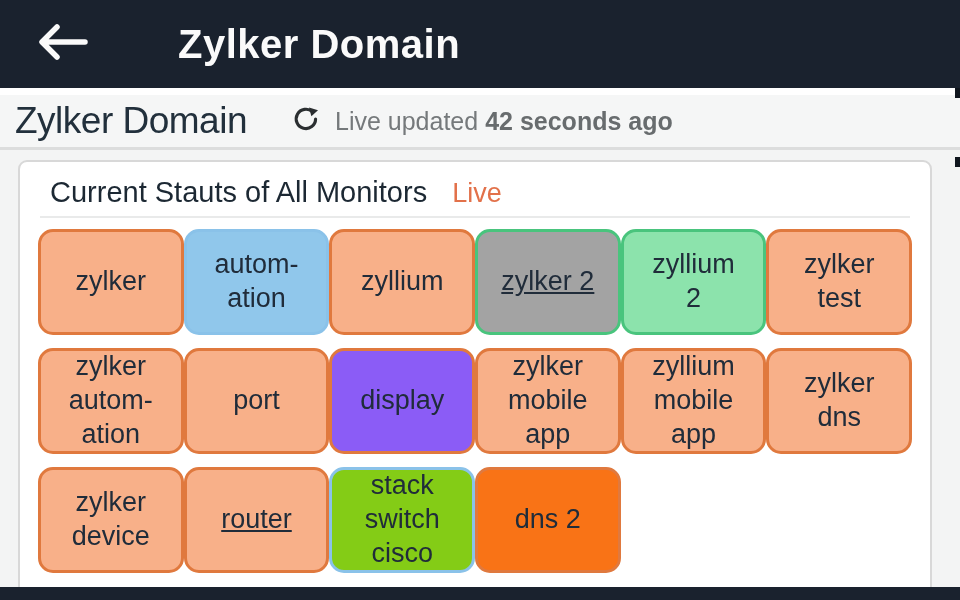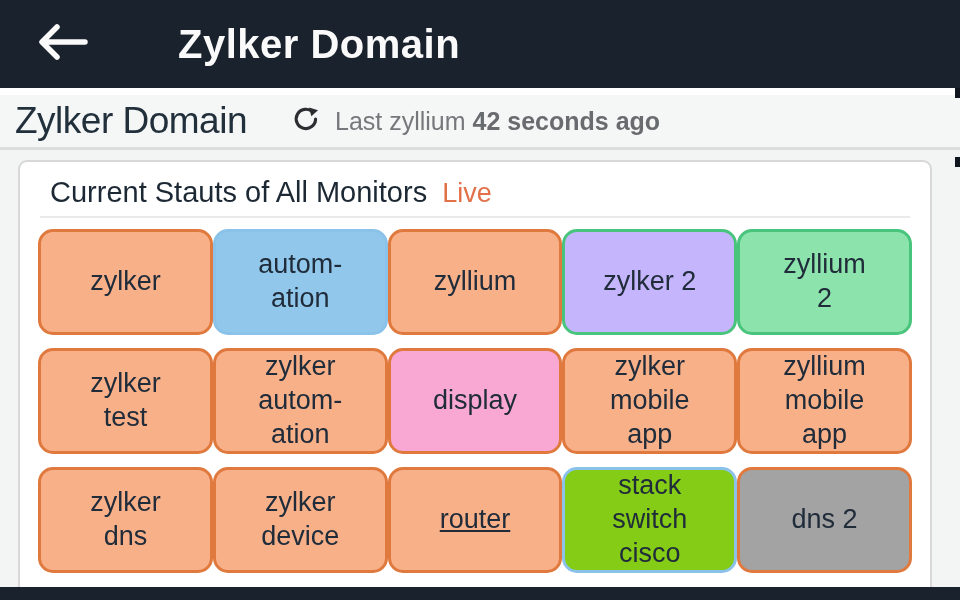--- a/index.html
+++ b/index.html
@@ -84,34 +84,34 @@
     display: flex;
     align-items: baseline;
     margin: 4px 0 7px 12px;
   }
   .card-title {
     font-size: 29px;
     font-weight: 500;
     color: #1c2833;
   }
   .live-badge {
-    margin-left: 15px;
+    margin-left: 25px;
     font-size: 27px;
     color: #e2714a;
   }
   .card-divider {
     height: 0;
     border-bottom: 2px solid #e9eaea;
     margin: 0 2px 11px 2px;
   }
 
   
   .grid {
     display: grid;
-    grid-template-columns: repeat(5, 1fr);
+    grid-template-columns: repeat(6, 1fr);
     grid-auto-rows: 106px;
     gap: 13px 0;
   }
   .tile {
     border-radius: 15px;
     border: 3px solid;
     display: flex;
     align-items: center;
     justify-content: center;
     text-align: center;
@@ -163,58 +163,59 @@
   <div class="page-title">Zylker Domain</div>
   <div class="refresh-btn">
     <span>
       <svg width="28" height="28" viewBox="0 0 24 24">
         <path d="M20.2 12 a8.3 8.3 0 1 1 -2.6 -6.1" fill="none" stroke="#2b2f31" stroke-width="2.7" stroke-linecap="round"></path>
         <path d="M14.6 2.2 L22.3 4.4 L16.6 9.6 Z" fill="#2b2f31"></path>
       </svg>
     </span>
   </div>
   <div class="last-updated">
-    <span>Last zyllium</span>
+    <span>Live updated</span>
     <b>42 seconds ago</b>
   </div>
 </div>
 
 <div class="card">
   <div class="card-head">
     <span class="card-title">Current Stauts of All Monitors</span>
     <span class="live-badge">Live</span>
   </div>
   <div class="card-divider"></div>
   <div class="grid">
       <div class="tile" style="background: rgb(248, 176, 137); border-color: rgb(224, 121, 62);">zylker</div>
       <div class="tile" style="background: rgb(144, 199, 235); border-color: rgb(138, 194, 233);">autom-
 ation</div>
       <div class="tile" style="background: rgb(248, 176, 137); border-color: rgb(224, 121, 62);">zyllium</div>
-      <div class="tile" style="background: #c4b5fd; border-color: rgb(73, 196, 125);">zylker 2</div>
+      <div class="tile" style="background: #a3a3a3; border-color: rgb(73, 196, 125); text-decoration: underline;">zylker 2</div>
       <div class="tile" style="background: rgb(140, 227, 172); border-color: rgb(73, 196, 125);">zyllium
 2</div>
       <div class="tile" style="background: rgb(248, 176, 137); border-color: rgb(224, 121, 62);">zylker
 test</div>
       <div class="tile" style="background: rgb(248, 176, 137); border-color: rgb(224, 121, 62);">zylker
 autom-
 ation</div>
-      <div class="tile" style="background: #f9a8d4; border-color: rgb(224, 121, 62);">display</div>
+      <div class="tile" style="background: rgb(248, 176, 137); border-color: rgb(224, 121, 62);">port</div>
+      <div class="tile" style="background: #8b5cf6; border-color: rgb(224, 121, 62);">display</div>
       <div class="tile" style="background: rgb(248, 176, 137); border-color: rgb(224, 121, 62);">zylker
 mobile
 app</div>
       <div class="tile" style="background: rgb(248, 176, 137); border-color: rgb(224, 121, 62);">zyllium
 mobile
 app</div>
       <div class="tile" style="background: rgb(248, 176, 137); border-color: rgb(224, 121, 62);">zylker
 dns</div>
       <div class="tile" style="background: rgb(248, 176, 137); border-color: rgb(224, 121, 62);">zylker
 device</div>
       <div class="tile" style="background: rgb(248, 176, 137); border-color: rgb(224, 121, 62); text-decoration: underline;">router</div>
       <div class="tile" style="background: #84cc16; border-color: rgb(138, 194, 233);">stack
 switch
 cisco</div>
-      <div class="tile" style="background: #a3a3a3; border-color: rgb(224, 121, 62);">dns 2</div>
+      <div class="tile" style="background: #f97316; border-color: rgb(224, 121, 62);">dns 2</div>
     </div>
 </div>
 
 <div class="bottom-bar"></div>
 <div class="scroll-mark m1"></div>
 <div class="scroll-mark m2"></div>
 
 </body></html>

